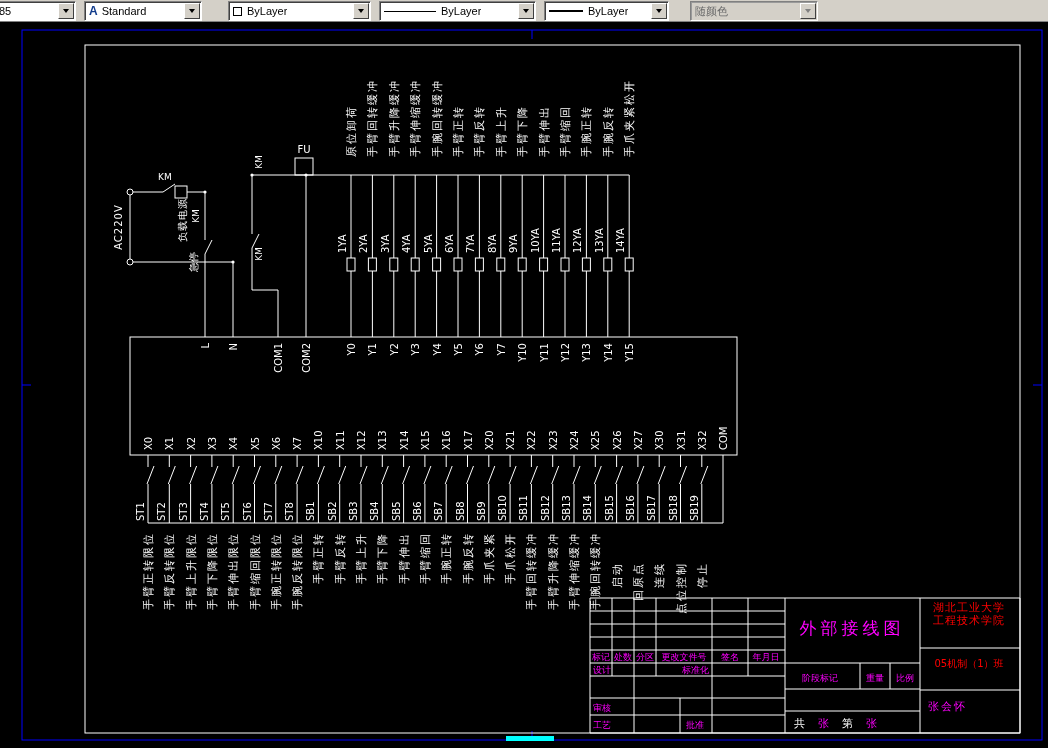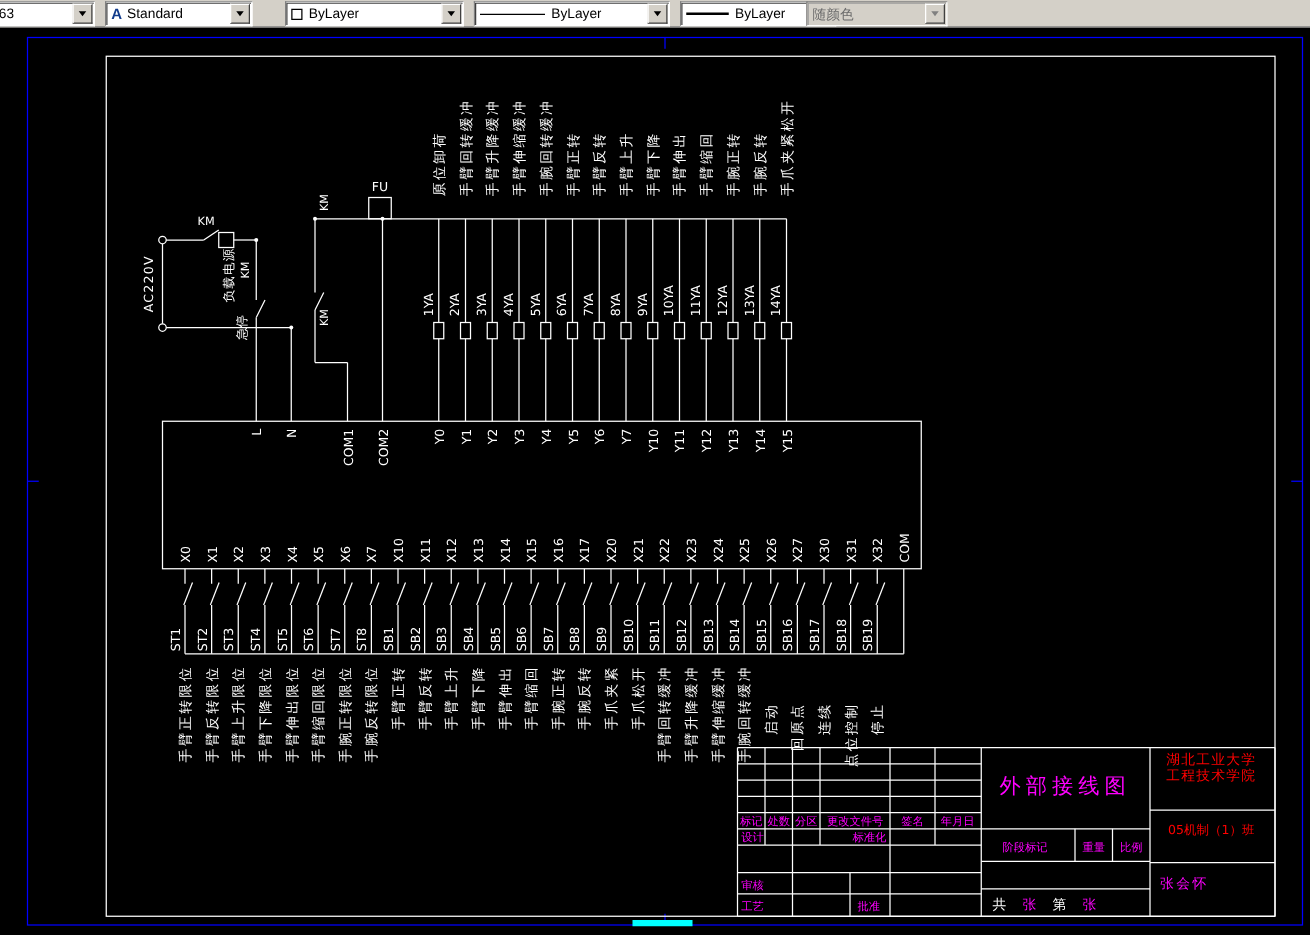--- a/index.html
+++ b/index.html
@@ -18,38 +18,38 @@
   .cbtn{position:absolute;right:1px;top:1px;bottom:1px;width:16px;background:#d4d0c8;
         border-top:1px solid #fff;border-left:1px solid #fff;
         border-right:1px solid #404040;border-bottom:1px solid #404040;
         display:flex;align-items:center;justify-content:center}
   .arrow{width:0;height:0;border-left:3.5px solid transparent;border-right:3.5px solid transparent;border-top:4px solid #000}
   .layer{left:-6px;width:82px}
   .style{left:84px;width:118px}
   .color{left:228px;width:143px}
   .linetype{left:379px;width:157px}
   .lweight{left:544px;width:125px}
-  .pstyle{left:645px;width:113px}
+  .pstyle{left:690px;width:128px}
   .disabled{background:#d4d0c8;color:#6b6b6b;box-shadow:inset 1px 1px 0 #9a9a9a}
   .disabled .arrow{border-top-color:#808080}
   .a-icon{font-weight:bold;color:#123c8c;margin-right:4px;font-size:12px}
   .swatch{width:9px;height:9px;background:#fff;border:1px solid #000;margin-right:5px;flex:none}
   .ltline{width:52px;border-top:1px solid #000;margin-right:5px;flex:none}
   .lwline{width:34px;border-top:2px solid #000;margin-right:5px;flex:none}
 
   
   #cad-svg{position:absolute;left:0;top:0}
   #cad-svg text{font-family:"DejaVu Sans","Liberation Sans",sans-serif}
 </style>
 </head>
 <body>
 
 <div class="toolbar">
   <div class="combo layer">
-    <span class="ctext">63</span>
+    <span class="ctext">85</span>
     <span class="cbtn">
         <i class="arrow"></i>
       </span>
   </div>
   <div class="combo style">
     <span class="cicon a-icon">A</span>
     <span class="ctext">Standard</span>
     <span class="cbtn">
         <i class="arrow"></i>
       </span>

